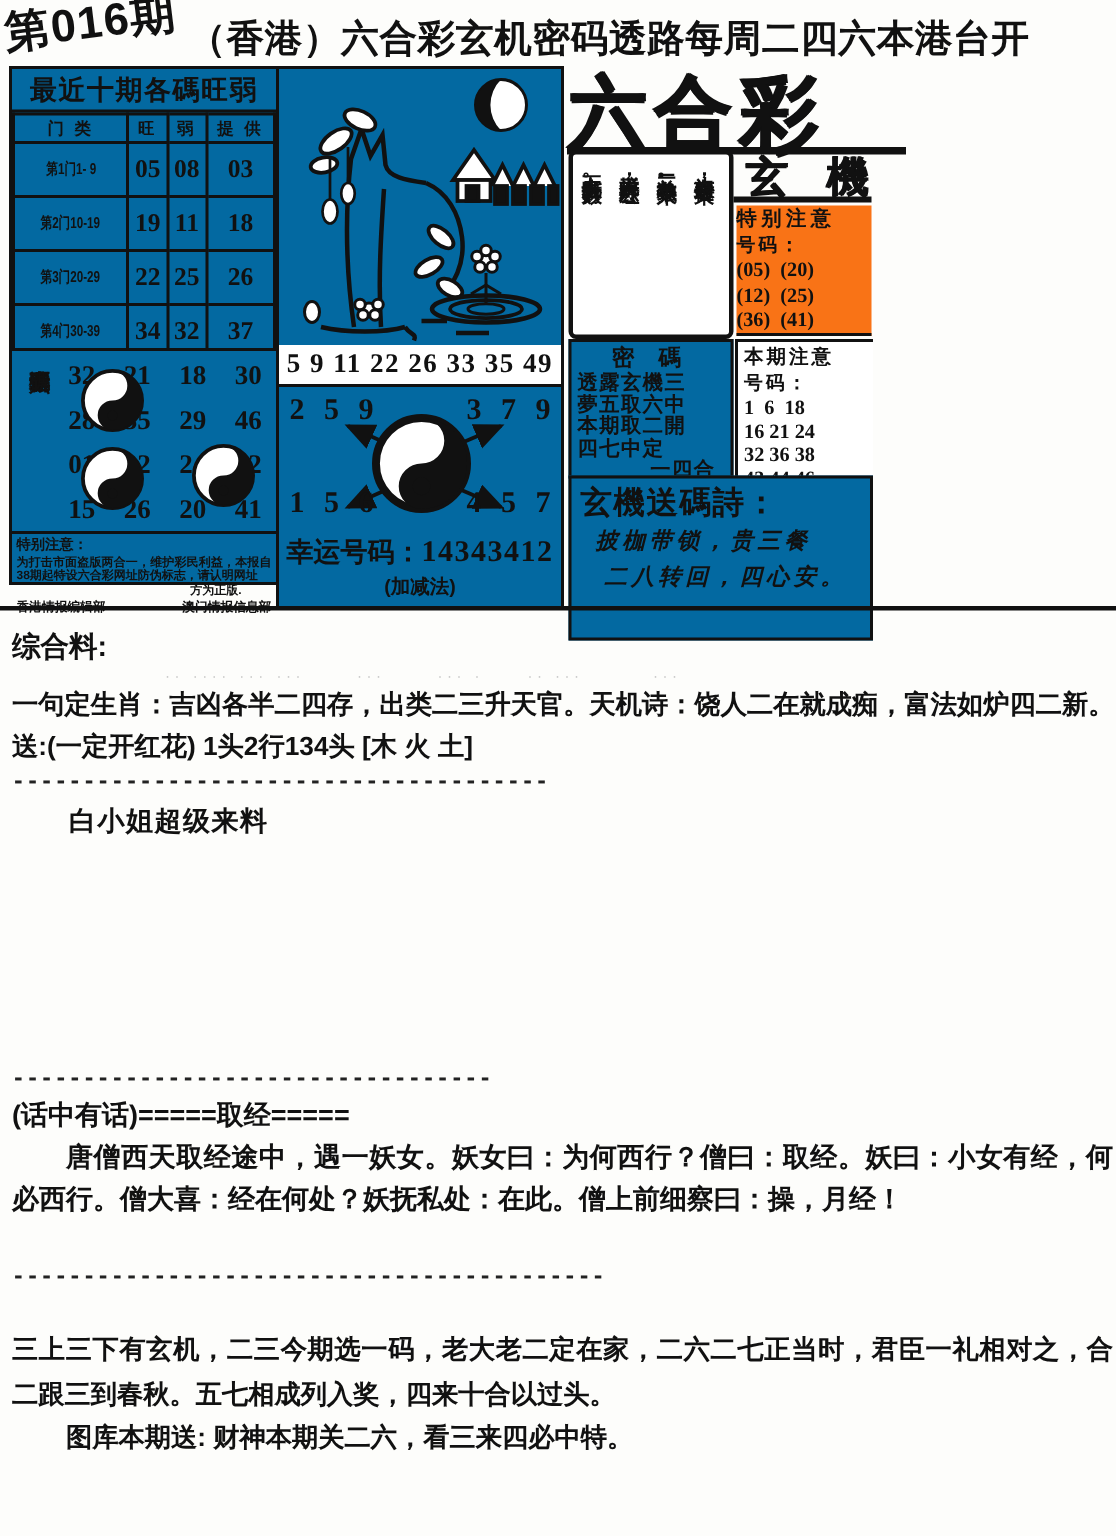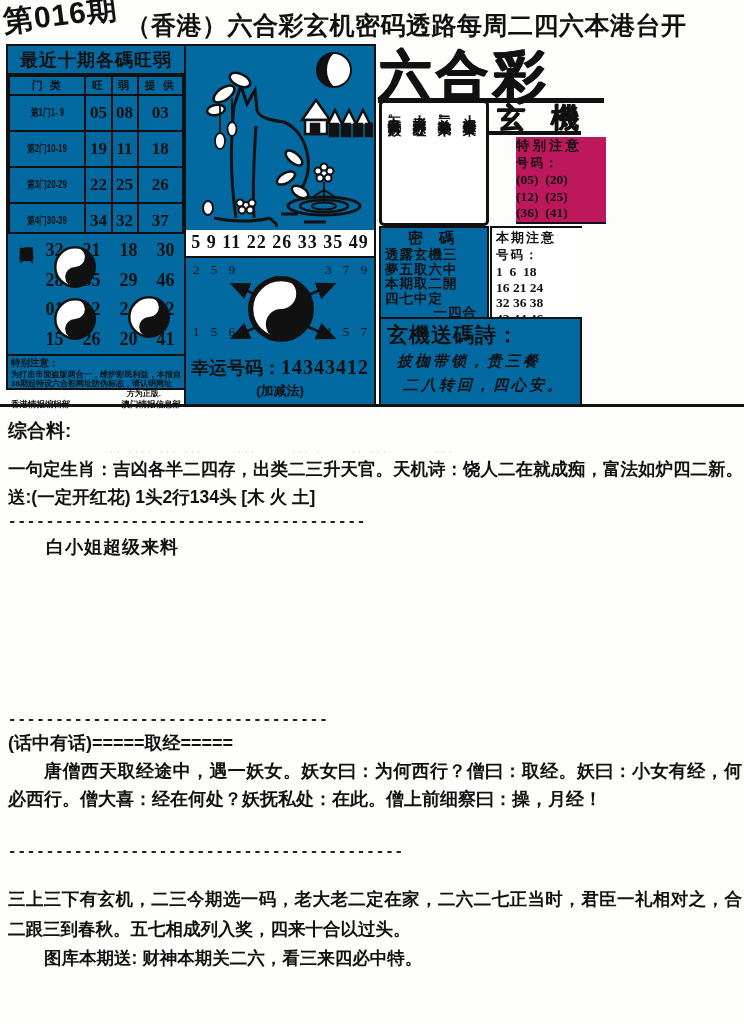--- a/index.html
+++ b/index.html
@@ -33,50 +33,50 @@
   .noticebox { left:6px; top:354px; width:180px; height:36px; padding:1px 3px; }
   .noticebox .nt { font-size:9.5px; font-weight:700; }
   .noticebox .nb { font-size:8px; font-weight:700; line-height:1.15; text-align:justify; }
   .noticebox .nb2 { font-size:8px; font-weight:700; text-align:right; padding-right:20px; }
   .noticebox .nf { display:flex; justify-content:space-between; font-size:8.5px; font-weight:700; }
 
   
   .picbox { left:184px; top:44px; width:192px; height:188px; }
   .numstrip { left:184px; top:230px; width:192px; height:28px; border-left:2.5px solid #111; border-right:2.5px solid #111; background:#fff; font-family:"Liberation Serif", serif; font-size:18px; font-weight:700; text-align:center; padding-top:2px; letter-spacing:1px; white-space:pre; }
   .taijibox { left:184px; top:256px; width:192px; height:150px; }
-  .corner { position:absolute; font-family:"Liberation Serif", serif; font-size:13px; font-weight:400; letter-spacing:4px; white-space:pre; }
+  .corner { position:absolute; font-family:"Liberation Serif", serif; font-size:20px; font-weight:700; letter-spacing:4px; white-space:pre; }
   .c-tl { left:7px; top:4px; } .c-tr { right:3px; top:4px; }
   .c-bl { left:7px; top:66px; } .c-br { right:3px; top:66px; }
   .bigyy { position:absolute; left:62px; top:18px; }
   .arrows { position:absolute; left:0; top:0; }
   .luckyline { position:absolute; left:0; top:98px; width:100%; text-align:center; white-space:nowrap; }
   .luckyline .lab { font-size:18px; font-weight:700; }
   .luckyline .val { font-family:"Liberation Serif", serif; font-size:20px; font-weight:700; letter-spacing:1px; }
   .method { position:absolute; left:0; top:124px; width:100%; text-align:center; font-size:13px; font-weight:700; }
 
   
   .logo { left:379px; top:40px; font-size:50px; font-weight:900; letter-spacing:5px; white-space:nowrap; transform:scale(1.04,1.08); transform-origin:left top; text-shadow:1px 0 #111, -1px 0 #111, 0 1px #111; }
   .logobar { left:378px; top:98px; width:226px; height:5px; background:#111; }
   .poembox { left:379px; top:100px; width:110px; height:126px; border:3px solid #111; border-radius:5px; background:#fff; writing-mode:vertical-rl; text-orientation:upright; font-size:13.5px; font-weight:700; padding:3px 4px; }
   .poembox .pcol { line-height:25px; letter-spacing:1px; }
   .mystic { left:497px; top:99px; font-size:28px; font-weight:900; letter-spacing:9px; white-space:nowrap; text-shadow:1px 0 #111, 0 1px #111; }
   .mysticbar { left:489px; top:131px; width:92px; height:4px; background:#111; }
-  .specialbox { left:516px; top:137px; width:90px; height:87px; border-bottom:2.5px solid #111; background:#be185d; }
+  .specialbox { left:491px; top:137px; width:90px; height:87px; border-bottom:2.5px solid #111; background:#f97316; }
   .specialbox .st { font-size:13.5px; font-weight:700; letter-spacing:3px; white-space:nowrap; }
   .specialbox .sl { font-size:12.5px; font-weight:700; letter-spacing:2px; }
   .specialbox .sr { font-family:"Liberation Serif", serif; font-size:13.5px; font-weight:700; line-height:16.5px; white-space:pre; }
   .passbox { left:379px; top:226px; width:110px; height:93px; padding:1px 4px; }
   .passbox .pt { text-align:center; font-size:15px; font-weight:900; letter-spacing:6px; }
   .passbox .pl { font-size:13.5px; font-weight:700; line-height:14.5px; letter-spacing:1px; }
   .passbox .pl.r { text-align:right; padding-right:6px; }
   .attnbox { left:490px; top:226px; width:92px; height:97px; padding:1px 4px; border-left:2.5px solid #111; border-top:2.5px solid #111; border-bottom:2.5px solid #111; background:#fff; }
   .attnbox .at { font-size:13px; font-weight:700; letter-spacing:2px; white-space:nowrap; }
   .attnbox .al { font-size:12.5px; font-weight:700; letter-spacing:2px; }
   .attnbox .ar { font-family:"Liberation Serif", serif; font-size:13.5px; font-weight:700; line-height:15.5px; white-space:pre; }
-  .codepoembox { left:379px; top:317px; width:203px; height:89px; padding:2px 6px; }
+  .codepoembox { left:379px; top:317px; width:203px; height:110px; padding:2px 6px; }
   .codepoembox .ct { font-size:21px; font-weight:900; letter-spacing:1px; }
   .codepoembox .cl { font-family:"Liberation Serif", serif; font-style:italic; font-size:15px; font-weight:700; letter-spacing:3px; line-height:24px; padding-left:10px; }
   .codepoembox .cl.ind { padding-left:16px; }
   .bottomline { left:0px; top:404px; width:744px; height:3px; background:#111; }
 
   
   .sum { left:8px; top:418px; font-size:19px; font-weight:700; }
   .artifact { color:#c6c6c6; font-size:10px; letter-spacing:3px; white-space:pre; }
   .a1 { left:110px; top:446px; }
   .p { font-weight:700; }

